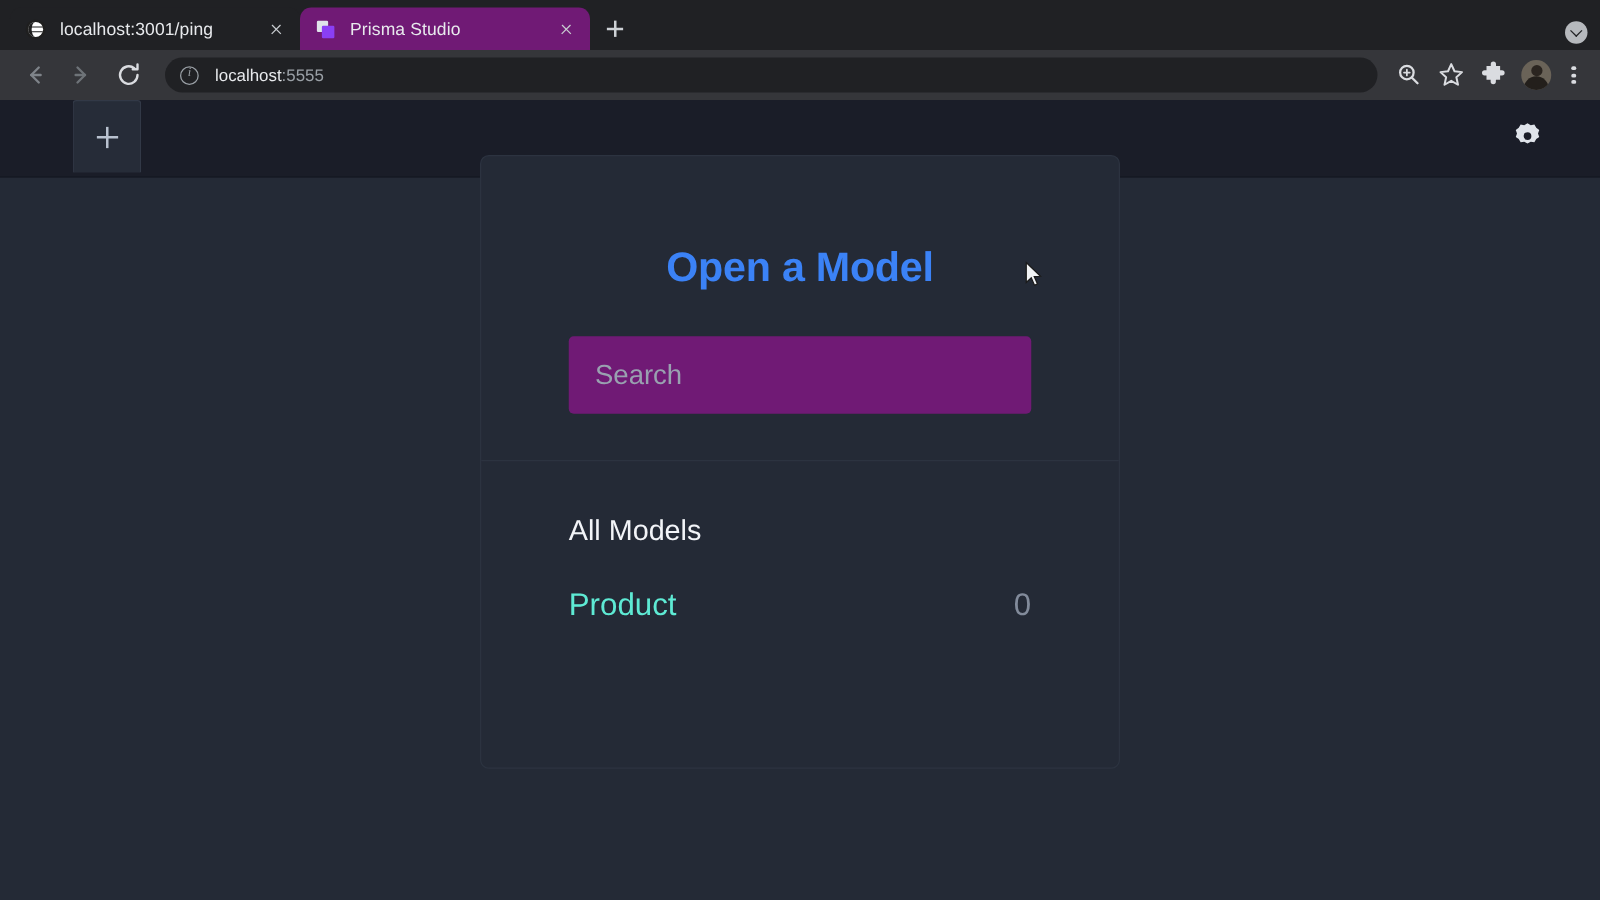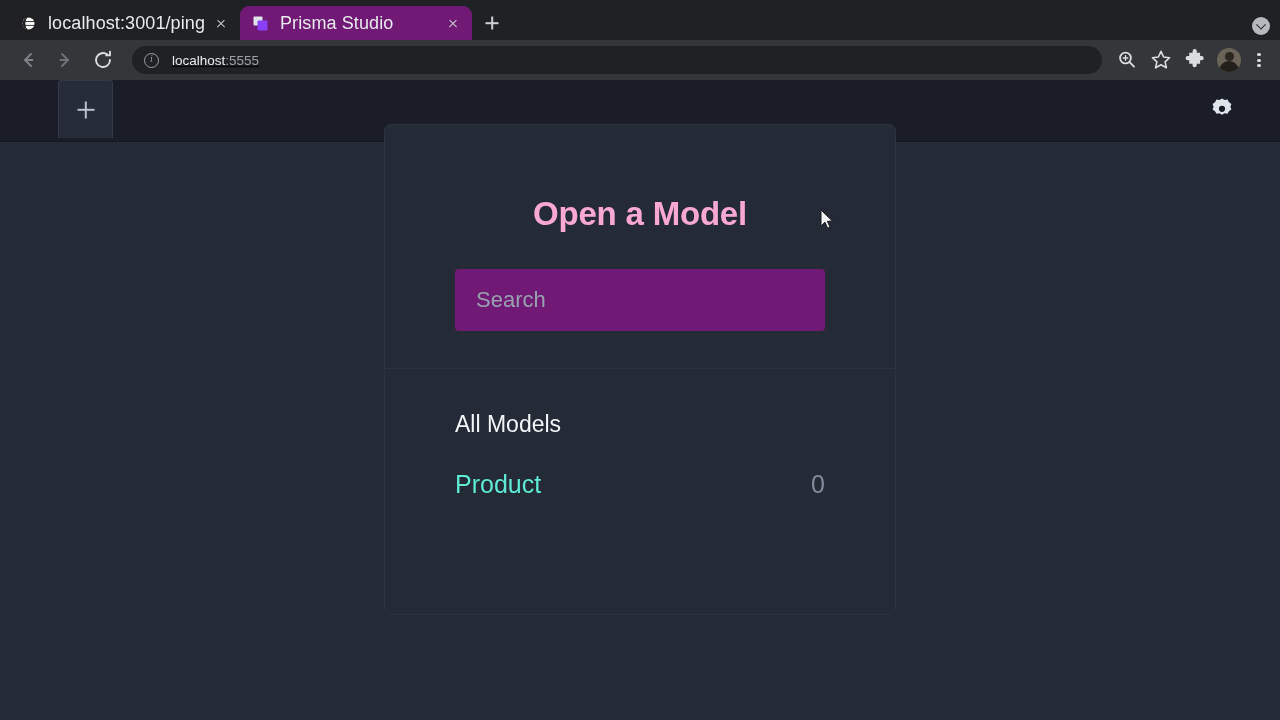--- a/index.html
+++ b/index.html
@@ -33,21 +33,21 @@
   .tab.inactive { background: #202124; }
   .tab.active { background: #701a75; }
   .tab-favicon {
     width: 17px; height: 17px;
     flex: 0 0 17px;
     margin-right: 11px;
     position: relative;
   }
   .tab-title {
     flex: 1 1 auto;
-    font-size: 18px;
+    font-size: 14px;
     color: #e8eaed;
     white-space: nowrap;
     overflow: hidden;
     text-overflow: ellipsis;
     letter-spacing: .1px;
   }
   .tab-close {
     width: 18px; height: 18px;
     flex: 0 0 18px;
     position: relative;
@@ -117,21 +117,20 @@
 
   #omnibox {
     flex: 1 1 auto;
     height: 28px;
     background: #202124;
     border-radius: 14px;
     margin: 0 8px 0 10px;
     display: flex;
     align-items: center;
     padding: 0 12px;
-    text-decoration: underline;
   }
   #site-info-icon {
     width: 15px; height: 15px;
     flex: 0 0 15px;
     border: 1.3px solid #9aa0a6;
     border-radius: 50%;
     margin-right: 13px;
     position: relative;
   }
   #site-info-icon::after {
@@ -249,21 +248,21 @@
     height: 244px;
     border-bottom: 1px solid #2c3340;
     display: flex;
     flex-direction: column;
     align-items: center;
   }
   #open-model-title {
     margin-top: 70px;
     font-size: 33px;
     font-weight: bold;
-    color: #f9a8d4;
+    color: #3b82f6;
     letter-spacing: -0.2px;
   }
   #model-search-input {
     margin-top: 36px;
     width: 370px; height: 62px;
     background: #701a75;
     border: none;
     border-radius: 4px;
     color: #e8eaed;
     font-size: 22px;

